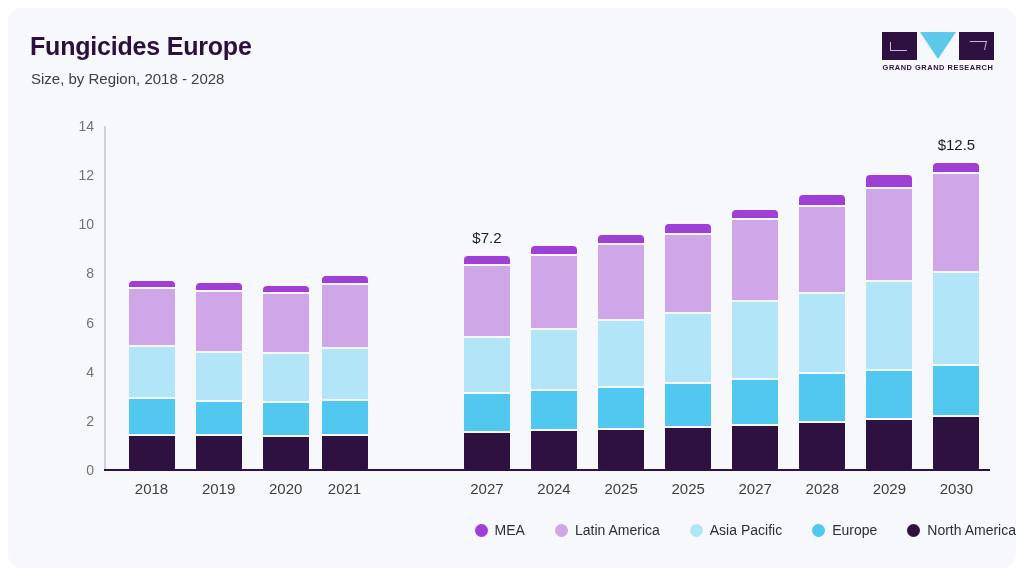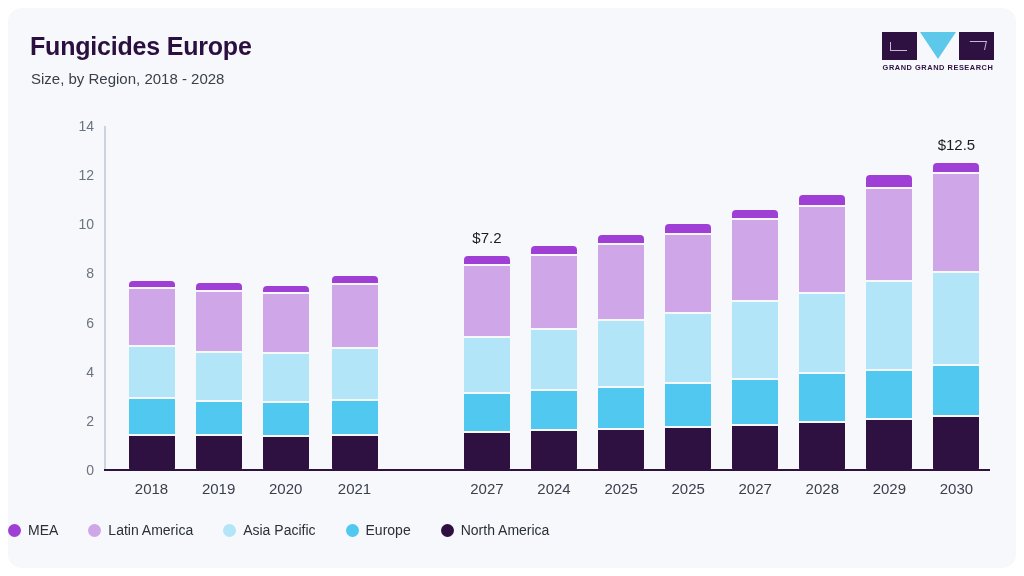--- a/index.html
+++ b/index.html
@@ -92,21 +92,21 @@
     position: absolute; left: -8px; width: 84px; text-align: center;
     font-size: 15px; color: #1c1c22;
   }
   .xlab {
     position: absolute; top: 354px; left: -8px; width: 84px;
     text-align: center; font-size: 15px; color: #3a3f4a;
   }
   
   #legend {
     position: absolute; left: 0; top: 514px; width: 1008px;
-    display: flex; justify-content: flex-start; align-items: center; gap: 30px;
+    display: flex; justify-content: flex-end; align-items: center; gap: 30px;
   }
   .lg-item { display: flex; align-items: center; gap: 7px; }
   .lg-dot { width: 13px; height: 13px; border-radius: 50%; }
   .lg-lab { font-size: 14px; color: #2b2f38; }
 </style>
 </head>
 <body>
 
 <div id="card">
 
@@ -166,21 +166,21 @@
         <div class="bar-group" style="left: 134.154px; width: 67.0769px;">
           <div class="bar-stack" style="left: 10.5385px;">
             <div class="seg top" style="height: 6.38857px; background: rgb(159, 63, 214);"></div>
             <div class="seg" style="height: 59.4629px; background: rgb(207, 166, 232);"></div>
             <div class="seg" style="height: 49.1429px; background: rgb(179, 229, 248);"></div>
             <div class="seg" style="height: 34.4px; background: rgb(81, 200, 240);"></div>
             <div class="seg bottom" style="height: 34.8914px; background: rgb(46, 17, 65);"></div>
           </div>
           <div class="xlab" style="width: 83.0769px;">2020</div>
         </div>
-        <div class="bar-group" style="left: 203px; width: 67.0769px;">
+        <div class="bar-group" style="left: 193px; width: 67.0769px;">
           <div class="bar-stack" style="left: 10.5385px;">
             <div class="seg top" style="height: 6.88px; background: rgb(159, 63, 214);"></div>
             <div class="seg" style="height: 64.3771px; background: rgb(207, 166, 232);"></div>
             <div class="seg" style="height: 51.6px; background: rgb(179, 229, 248);"></div>
             <div class="seg" style="height: 34.8914px; background: rgb(81, 200, 240);"></div>
             <div class="seg bottom" style="height: 36.3657px; background: rgb(46, 17, 65);"></div>
           </div>
           <div class="xlab" style="width: 83.0769px;">2021</div>
         </div>
         <div class="bar-group" style="left: 335.385px; width: 67.0769px;">

